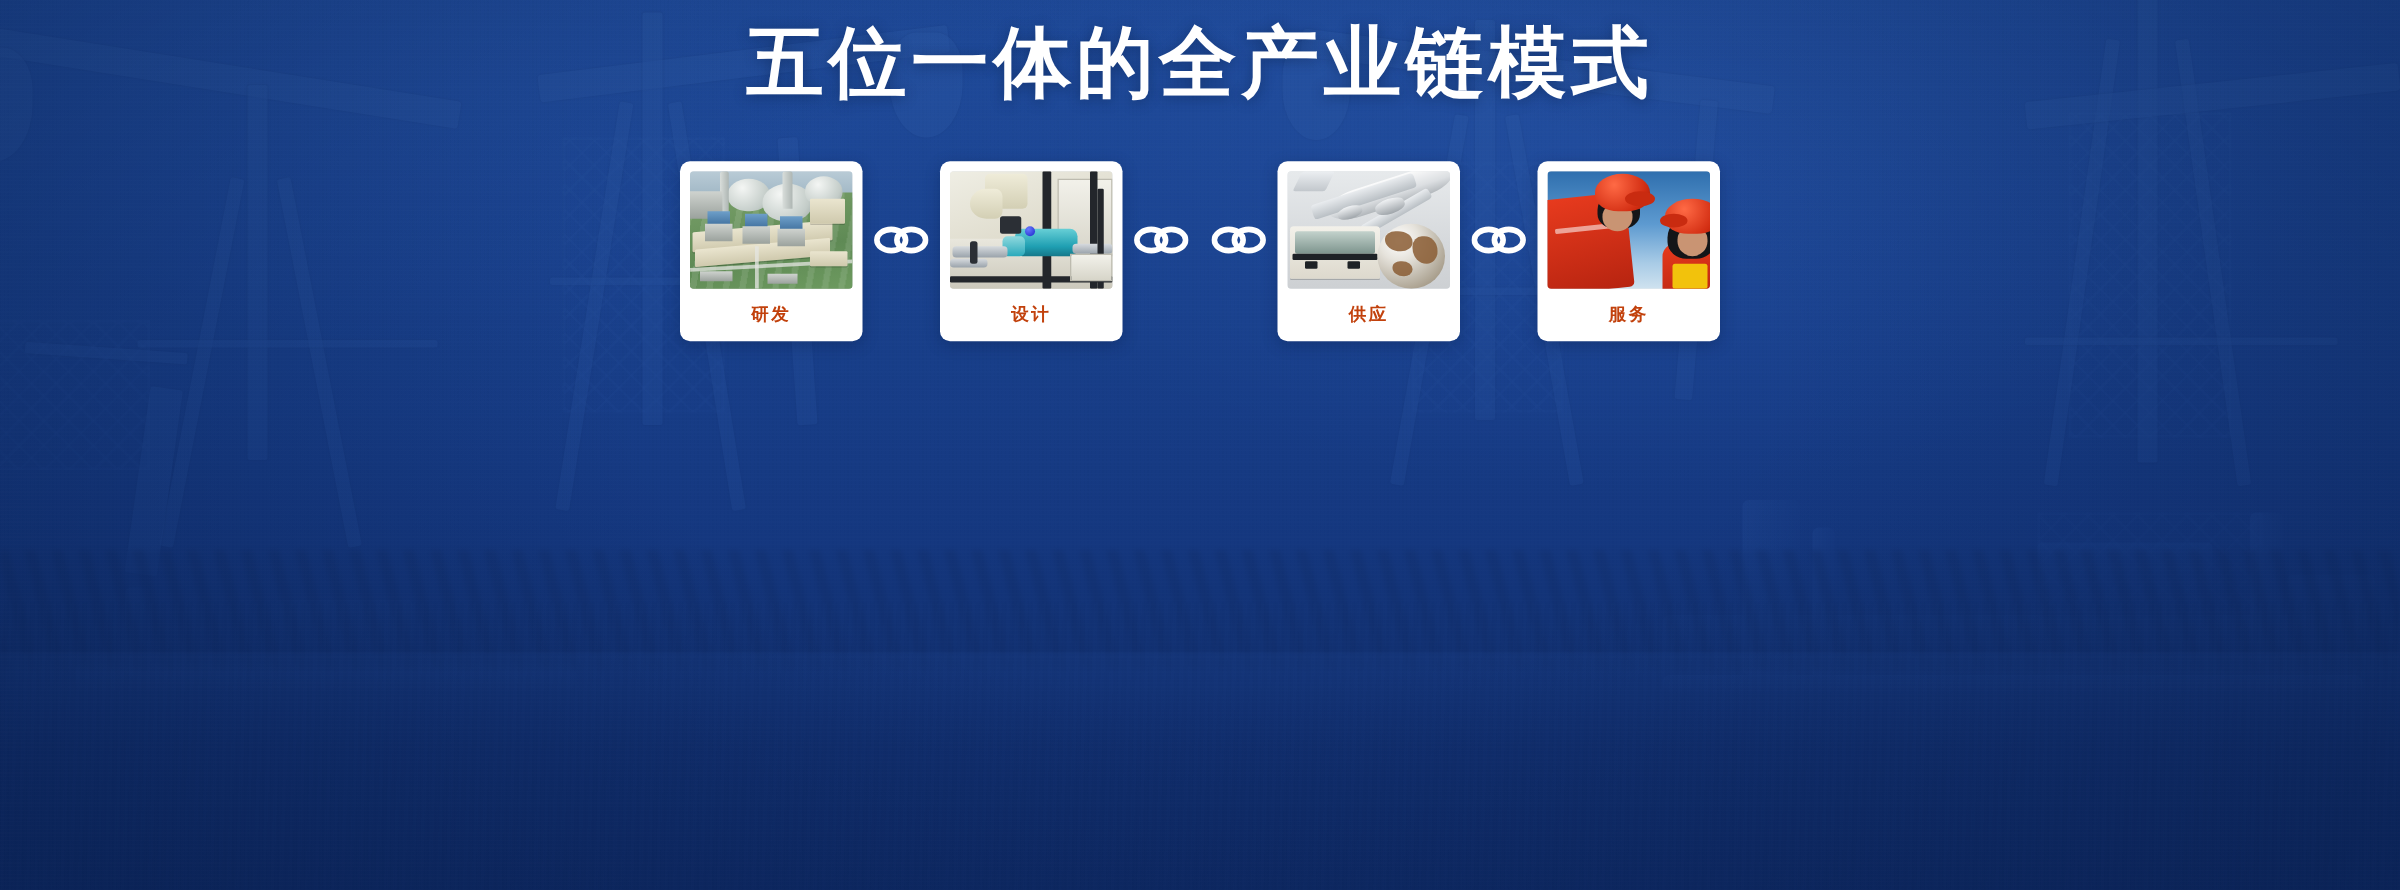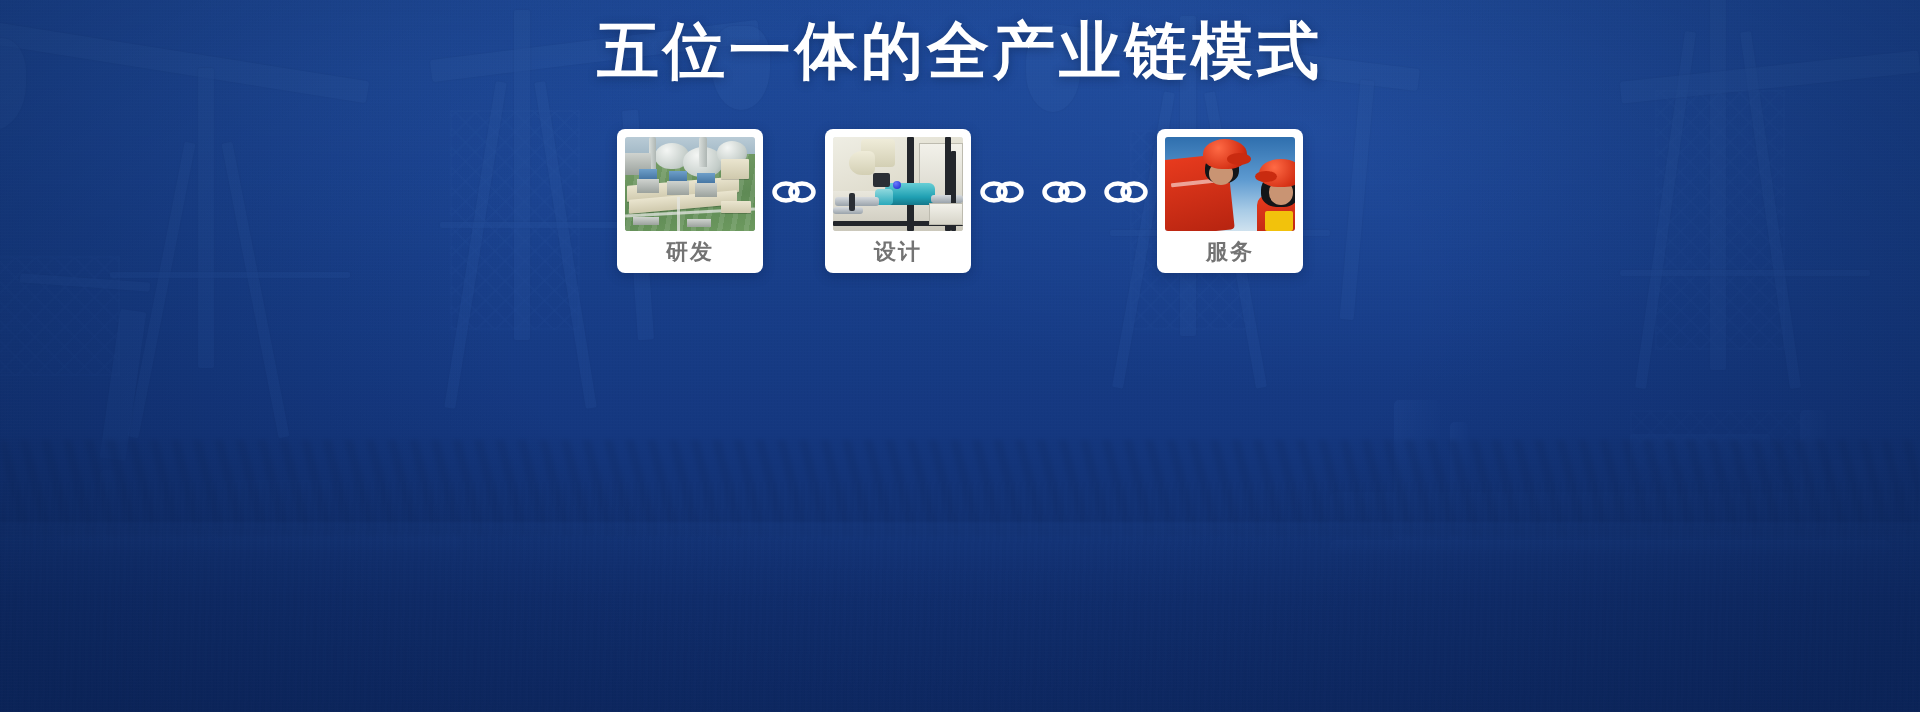--- a/index.html
+++ b/index.html
@@ -146,22 +146,22 @@
   .card-thumb {
     width:130px; height:94px;
     border-radius:3px;
     overflow:hidden;
     position:relative;
     background:#dfe4e8;
   }
   .card-label {
     height:42px;
     display:flex; align-items:center; justify-content:center;
-    font-size:22px; font-weight:bold;
-    color:#737373;
+    font-size:14px; font-weight:bold;
+    color:#c2410c;
     letter-spacing:2px;
   }
 
   .linker {
     width:62px;
     display:flex; align-items:center; justify-content:center;
     margin-top:-18px;
   }
   .link-icon { display:block; }
 
@@ -396,20 +396,46 @@
       </div>
 
 
       <div class="linker">
         <svg class="link-icon" width="44" height="26" viewBox="0 0 44 26">
           <ellipse cx="14" cy="13" rx="11.5" ry="8.5" fill="none" stroke="#ffffff" stroke-width="4.5"></ellipse>
           <ellipse cx="30" cy="13" rx="11.5" ry="8.5" fill="none" stroke="#ffffff" stroke-width="4.5"></ellipse>
         </svg>
       </div>
 
+      <div class="card">
+        <div class="card-thumb">
+          <div class="scene">
+            <div class="s4-bg"></div>
+
+            <div class="s4-fuse" style="left:30px; top:6px;  width:104px; height:22px;"></div>
+            <div class="s4-wing" style="left:18px; top:14px; width:86px;  height:12px;"></div>
+            <div class="s4-wing" style="left:56px; top:28px; width:62px;  height:9px;  transform:rotate(-30deg);"></div>
+            <div class="s4-tail" style="left:8px;  top:0px;  width:26px;  height:16px;"></div>
+            <div class="s4-eng" style="left:70px; top:22px; width:24px;  height:12px;"></div>
+            <div class="s4-eng" style="left:40px; top:28px; width:20px;  height:10px;"></div>
+
+            <div class="s4-truck" style="left:2px;  top:44px; width:72px; height:42px;"></div>
+            <div class="s4-wind" style="left:6px;  top:48px; width:64px; height:18px;"></div>
+            <div class="s4-bar" style="left:4px;  top:66px; width:68px; height:5px;"></div>
+            <div class="s4-bar" style="left:14px; top:72px; width:10px; height:6px;"></div>
+            <div class="s4-bar" style="left:48px; top:72px; width:10px; height:6px;"></div>
+
+            <div class="s4-globe" style="left:72px; top:42px; width:54px; height:52px;"></div>
+            <div class="s4-land" style="left:78px; top:48px; width:22px; height:16px;"></div>
+            <div class="s4-land" style="left:100px;top:52px; width:20px; height:22px;"></div>
+            <div class="s4-land" style="left:84px; top:72px; width:16px; height:12px;"></div>
+          </div>
+        </div>
+        <div class="card-label">供应</div>
+      </div>
 
       <div class="linker">
         <svg class="link-icon" width="44" height="26" viewBox="0 0 44 26">
           <ellipse cx="14" cy="13" rx="11.5" ry="8.5" fill="none" stroke="#ffffff" stroke-width="4.5"></ellipse>
           <ellipse cx="30" cy="13" rx="11.5" ry="8.5" fill="none" stroke="#ffffff" stroke-width="4.5"></ellipse>
         </svg>
       </div>
 
       <div class="card">
         <div class="card-thumb">

